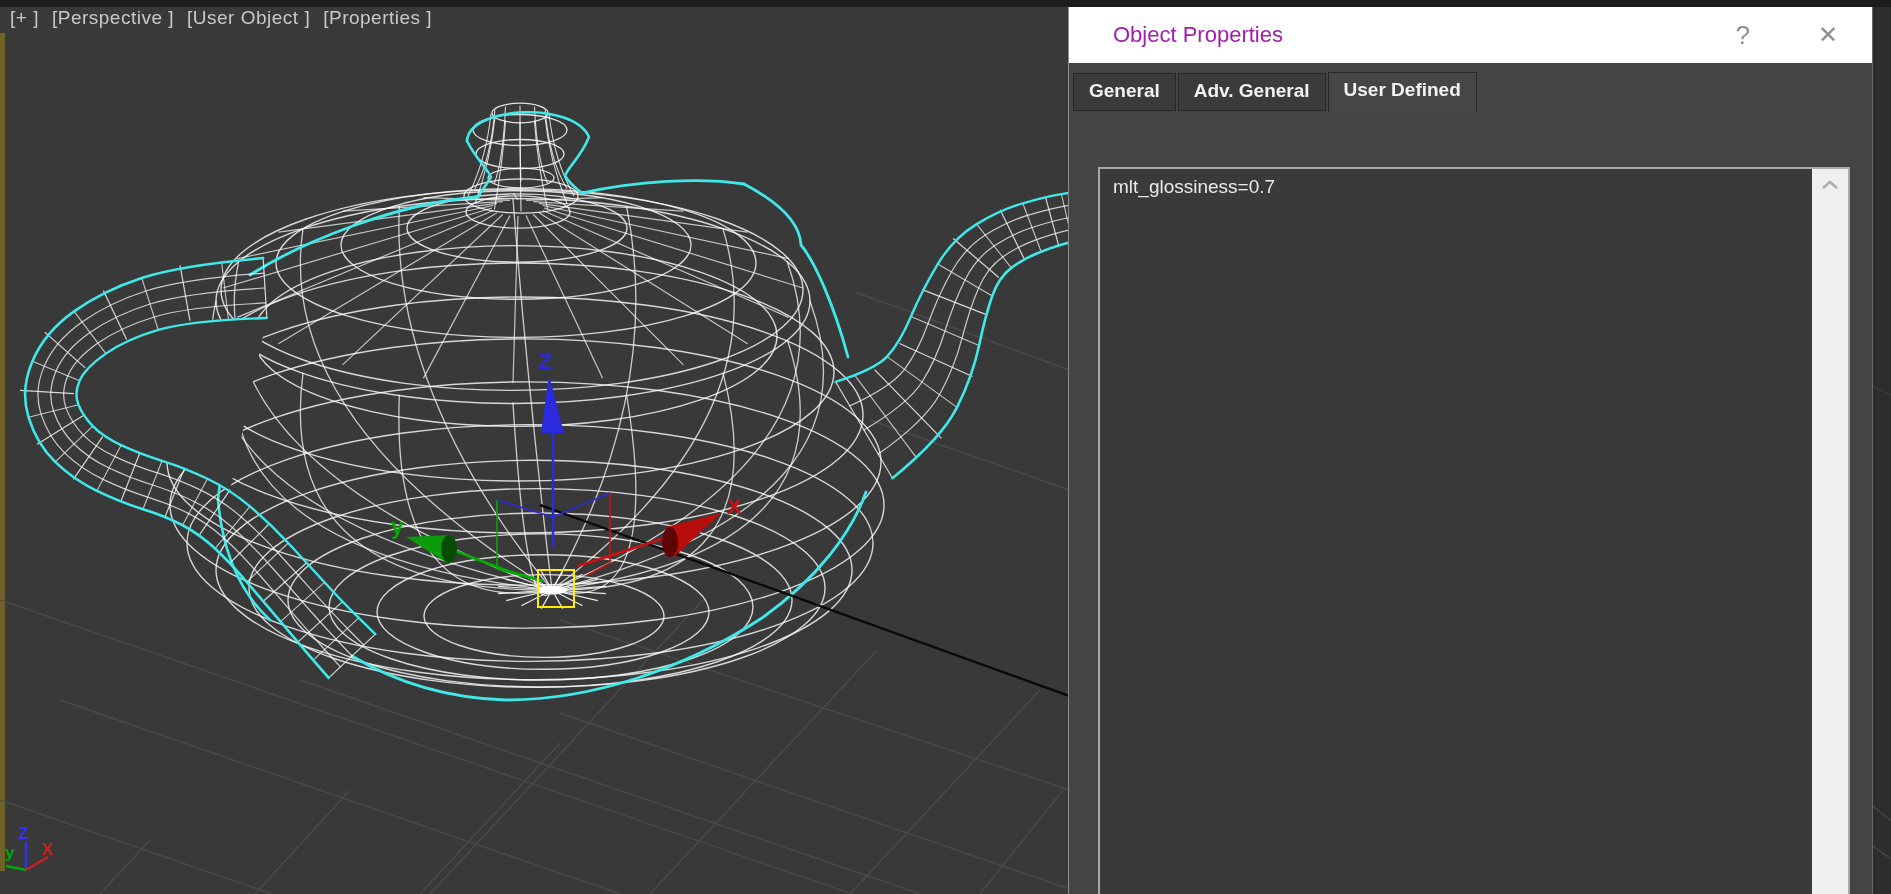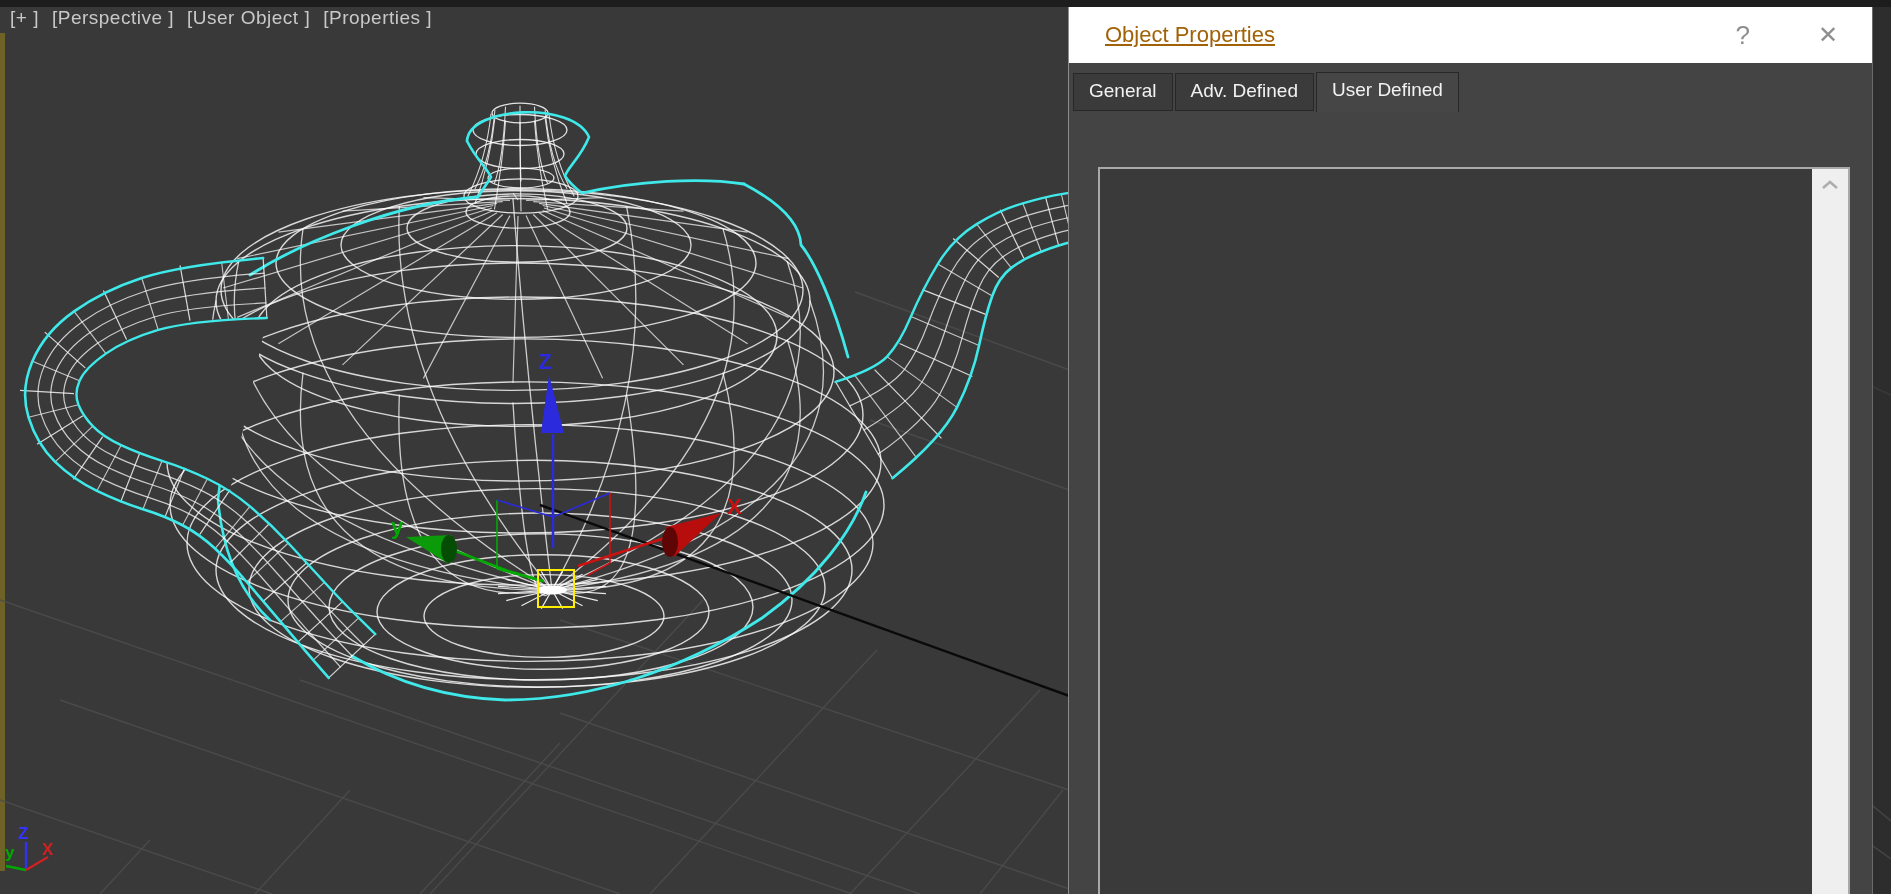--- a/index.html
+++ b/index.html
@@ -17,27 +17,27 @@
   #tripod{position:absolute;left:4px;top:824px;}
 
   
   #right-strip{position:absolute;left:1873px;top:7px;width:18px;height:887px;background:#2d2d2d;}
 
   
   #dialog{position:absolute;left:1068px;top:7px;width:805px;height:887px;
           background:#444444;border-left:1px solid #8e8e8e;border-right:1px solid #6a6a6a;
           box-sizing:border-box;z-index:10;}
   #titlebar{position:relative;height:56px;background:#ffffff;}
-  #dlg-title{position:absolute;left:36px;top:50%;transform:translateY(-50%);
-             font-size:22px;color:#a16207;text-decoration:underline;}
+  #dlg-title{position:absolute;left:44px;top:50%;transform:translateY(-50%);
+             font-size:22px;color:#a21caf;}
   #dlg-help{position:absolute;right:122px;top:50%;transform:translateY(-50%);
             font-size:26px;color:#8f8f8f;cursor:pointer;}
   #dlg-close{position:absolute;right:34px;top:50%;transform:translateY(-50%);
              font-size:24px;color:#8f8f8f;cursor:pointer;}
-  #tabbar{display:flex;align-items:flex-end;margin:7px 7px 0 4px;height:41px;}
+  #tabbar{display:flex;align-items:flex-end;margin:7px 7px 0 4px;height:41px;font-weight:bold;}
   .tab{font-size:19px;color:#f2f2f2;background:#3b3b3b;border:1px solid #272727;
        padding:6px 15px 8px 15px;margin-right:2px;cursor:pointer;}
   .tab.active{background:#464646;border-bottom:none;padding-bottom:11px;
               margin-bottom:-1px;position:relative;z-index:2;}
   #props-label{margin:25px 0 8px 30px;font-size:19px;color:#e8e8e8;}
   #props-box{position:absolute;left:29px;top:160px;width:752px;height:740px;
              background:#3a3a3a;border:2px solid #a9a9a9;box-sizing:border-box;}
   #props-text{padding:7px 50px 0 13px;font-size:19px;color:#eaeaea;white-space:pre-wrap;}
   #scrollbar{position:absolute;right:0;top:0;width:36px;height:100%;background:#efefef;}
   #sb-up{position:absolute;left:50%;top:10px;transform:translateX(-50%);}
@@ -266,23 +266,24 @@
 </div>
 
 <div id="dialog">
   <div id="titlebar">
     <span id="dlg-title">Object Properties</span>
     <span id="dlg-help">?</span>
     <span id="dlg-close">✕</span>
   </div>
   <div id="tabbar">
     <div class="tab">General</div>
-    <div class="tab">Adv. Defined</div>
+    <div class="tab">Adv. General</div>
     <div class="tab active">User Defined</div>
   </div>
   <div id="props-box">
+    <div id="props-text">mlt_glossiness=0.7</div>
     <div id="scrollbar">
       <svg id="sb-up" width="20" height="12">
         <polyline points="3,9 10,3 17,9" fill="none" stroke="#adadad" stroke-width="2.5"></polyline>
       </svg>
     </div>
   </div>
 </div>
 
 </body></html>

